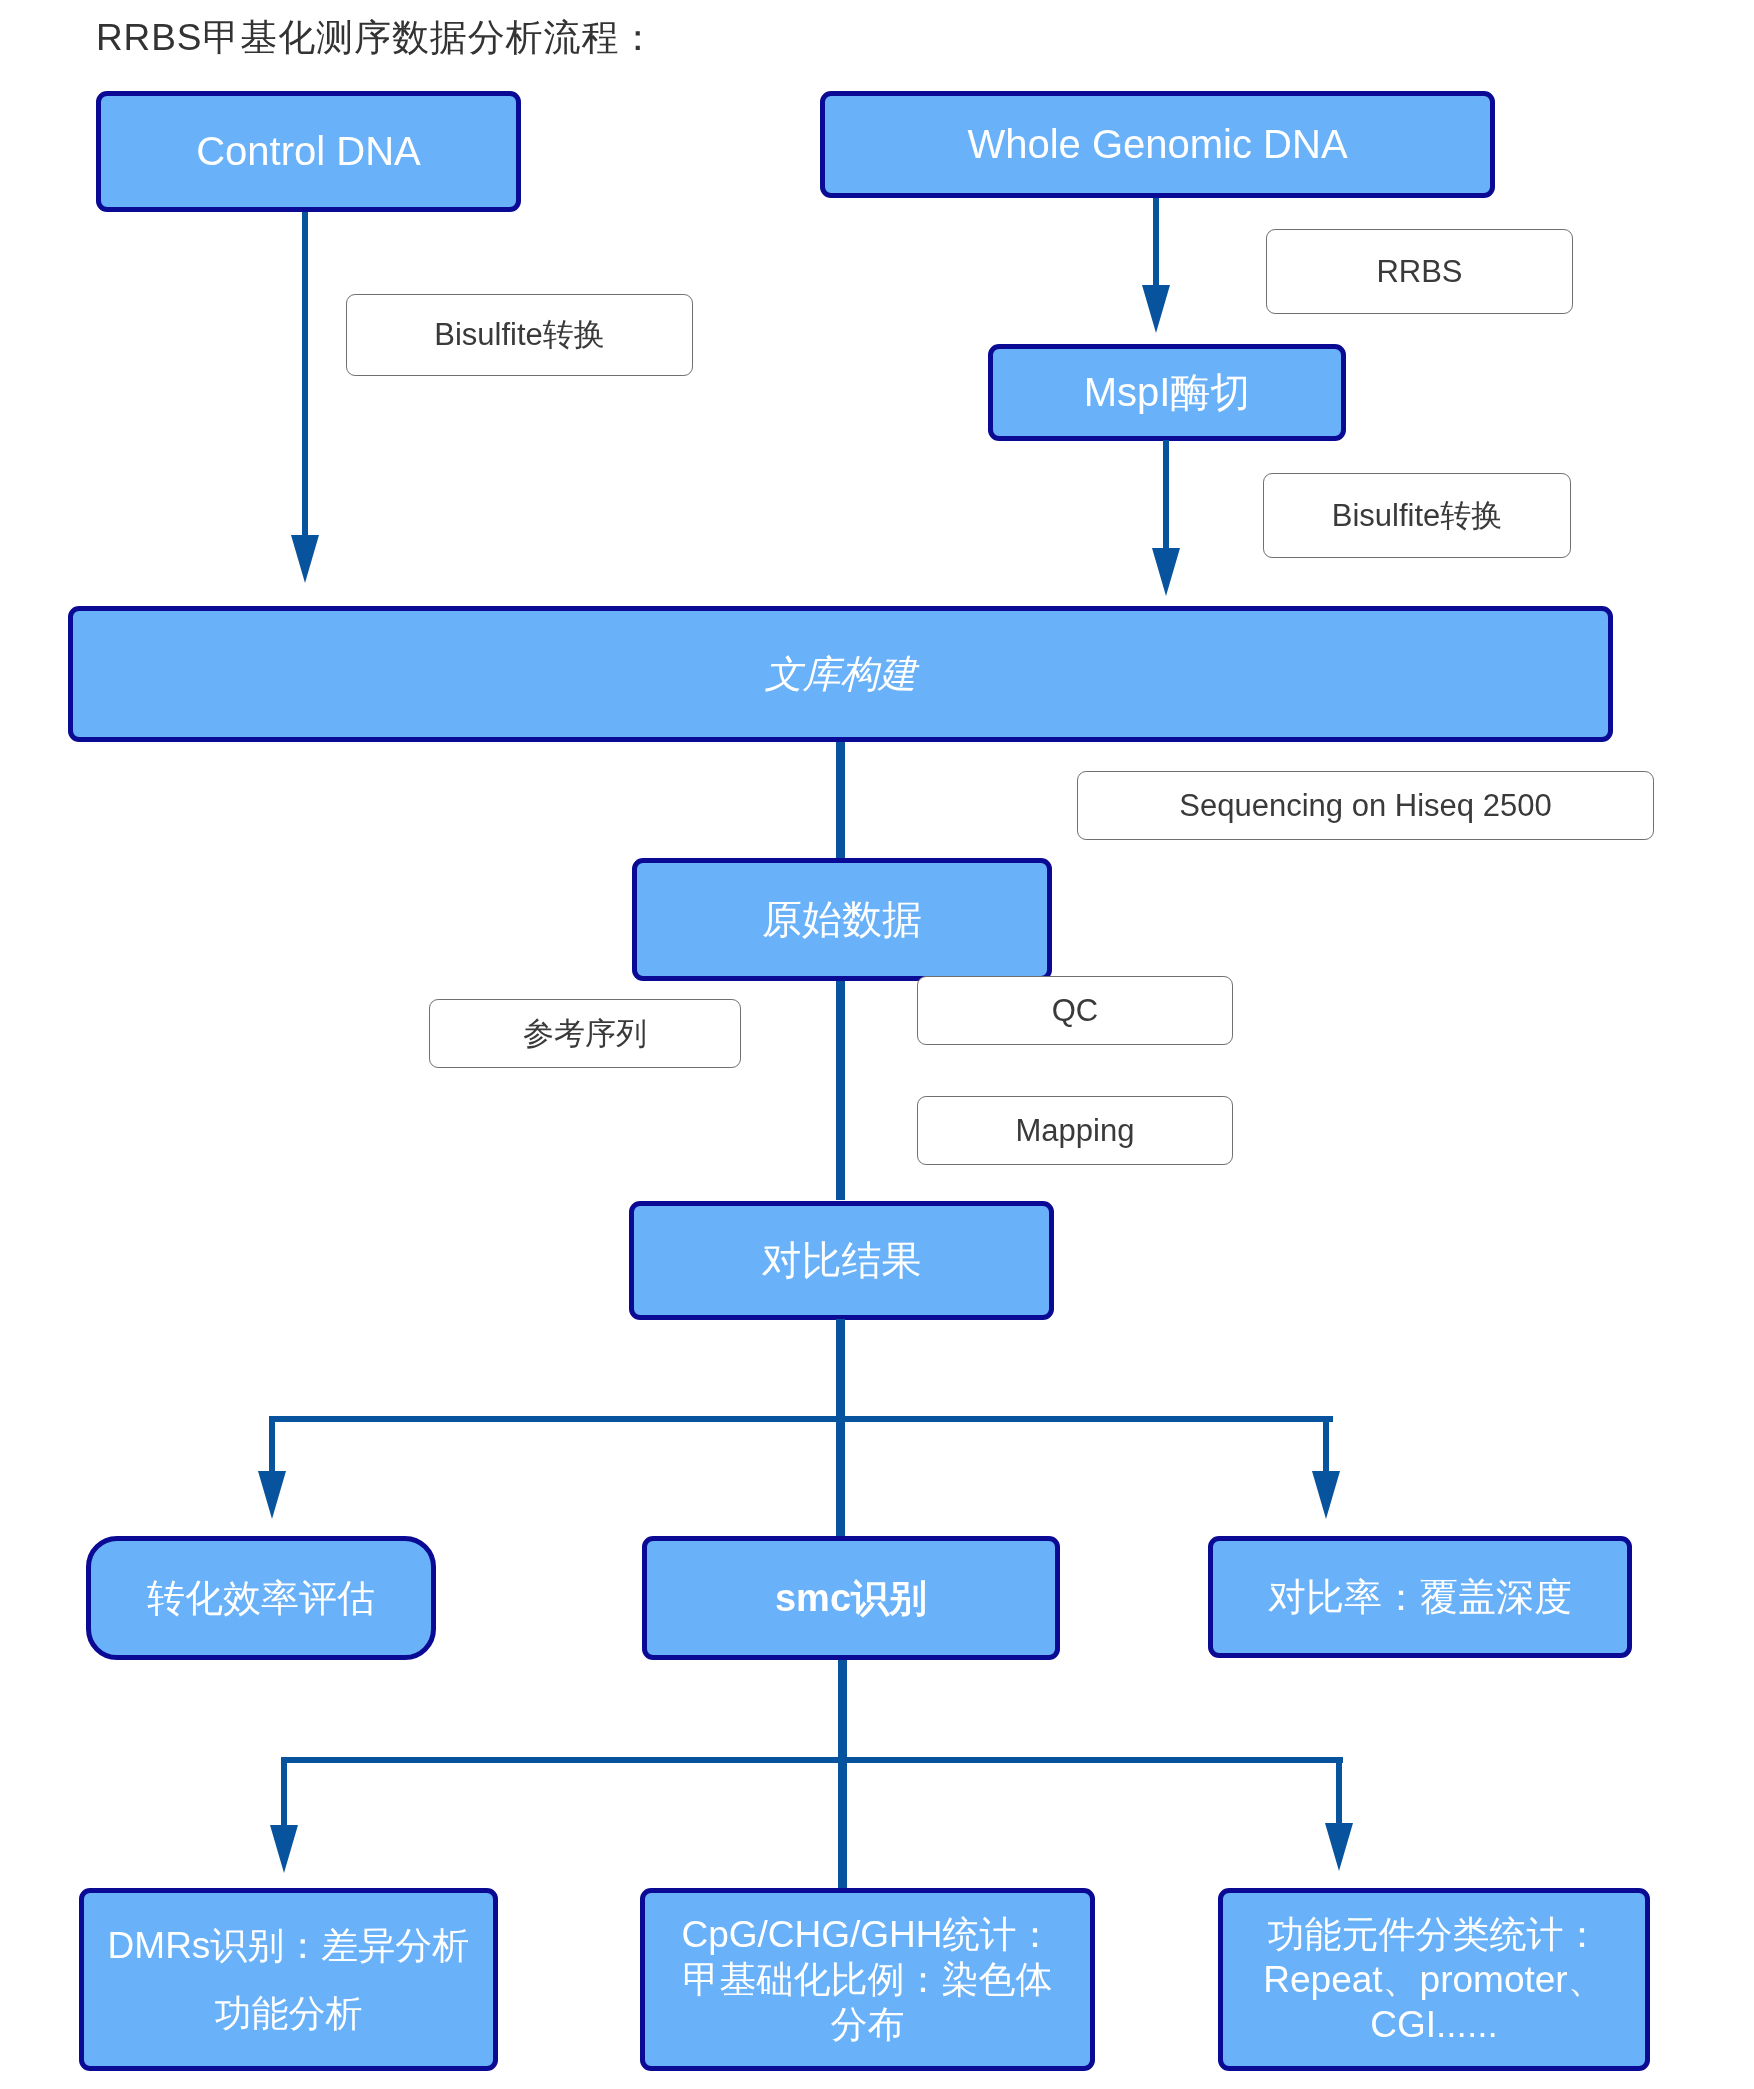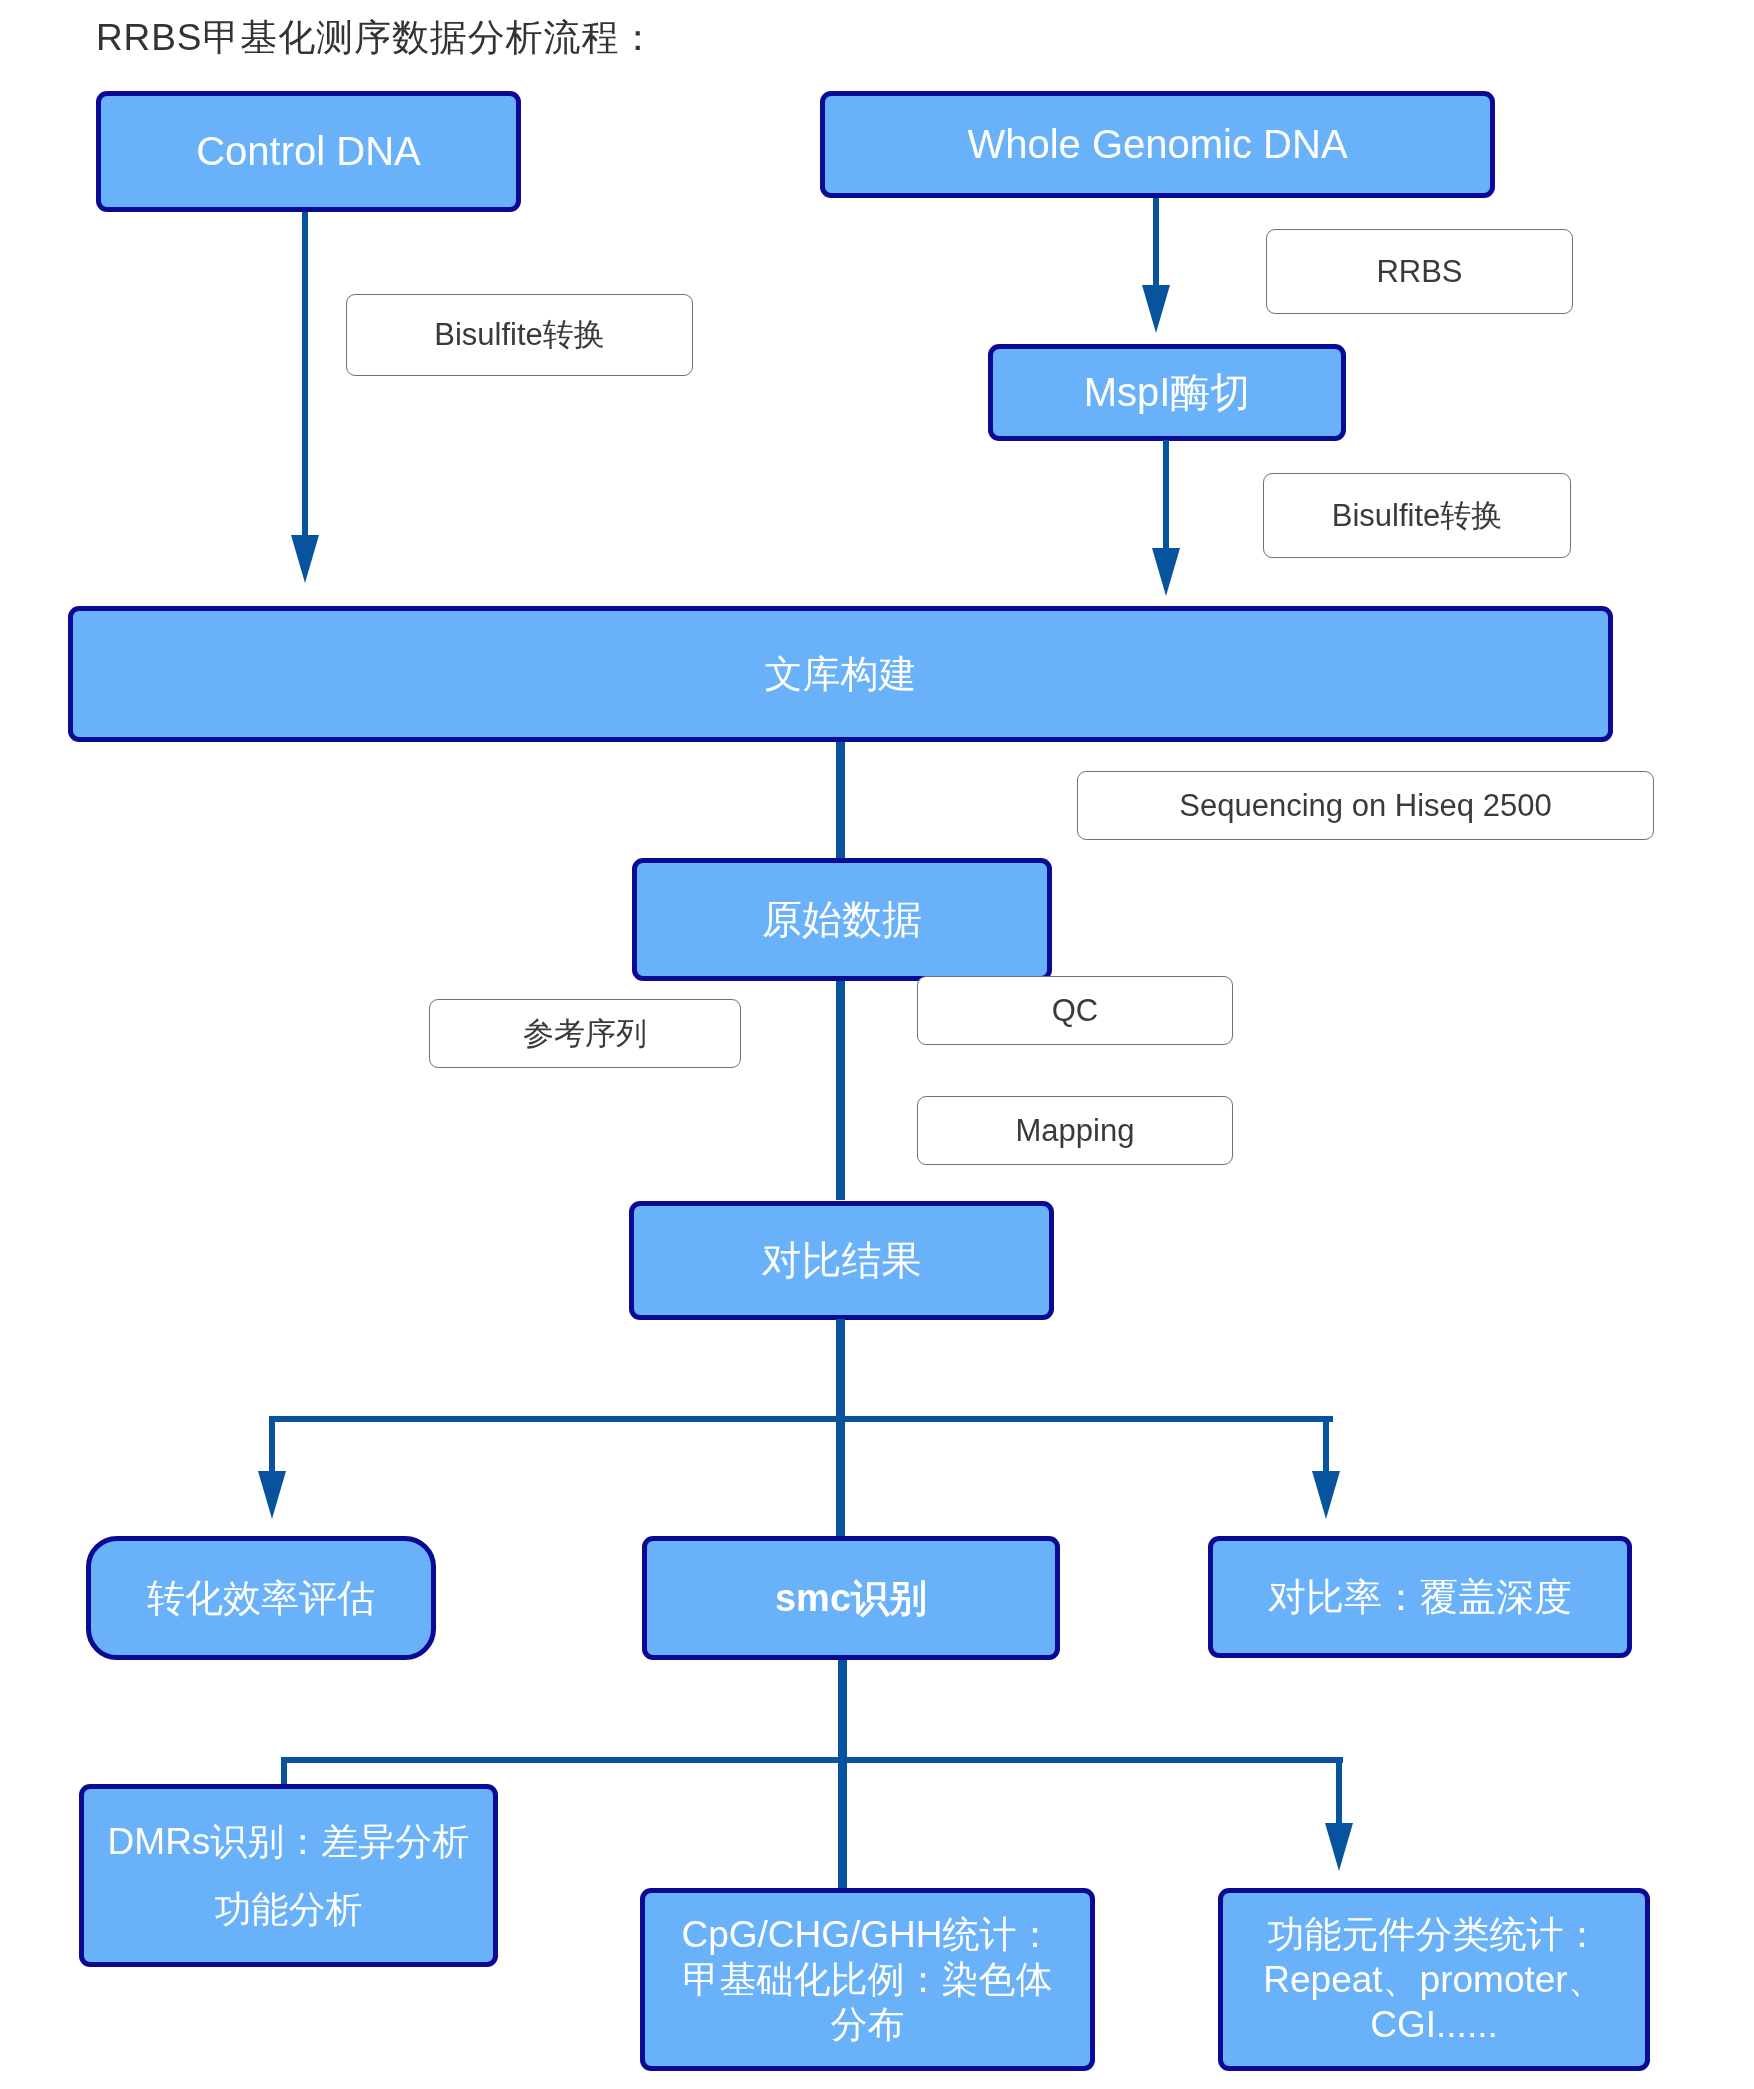--- a/index.html
+++ b/index.html
@@ -67,21 +67,21 @@
     <span class="ln">MspI酶切</span>
   </div>
 
   <div class="vline" style="left:1163px;top:440px;width:6.4px;height:108px;"></div>
   <div class="ah" style="left:1152px;top:548px;"></div>
 
   <div class="label fs34" style="left:1263px;top:473px;width:308px;height:85px;">
     <span>Bisulfite转换</span>
   </div>
 
-  <div class="node fs42" style="left:68px;top:606px;width:1545px;height:136px;">
+  <div class="node fs42" style="left:68px;top:606px;width:1545px;height:136px;font-style:italic;">
     <span class="ln">文库构建</span>
   </div>
 
   <div class="vline" style="left:836px;top:742px;width:9.1px;height:116px;"></div>
 
   <div class="label fs34" style="left:1077px;top:771px;width:577px;height:69px;">
     <span>Sequencing on Hiseq 2500</span>
   </div>
 
   <div class="node fs44" style="left:632px;top:858px;width:420px;height:123px;">
@@ -121,21 +121,21 @@
     <span class="ln">对比率：覆盖深度</span>
   </div>
 
   <div class="vline" style="left:838px;top:1660px;width:9.1px;height:228px;"></div>
   <div class="hline" style="left:281px;top:1757px;width:1062px;height:6.4px;"></div>
   <div class="vline" style="left:281px;top:1757px;width:6.4px;height:69px;"></div>
   <div class="ah" style="left:270px;top:1825px;"></div>
   <div class="vline" style="left:1336px;top:1757px;width:6.4px;height:68px;"></div>
   <div class="ah" style="left:1325px;top:1823px;"></div>
 
-  <div class="node fs40" style="left:79px;top:1784px;width:419px;height:183px;gap:22px;">
+  <div class="node fs40" style="left:79px;top:1888px;width:419px;height:183px;gap:22px;">
     <span class="ln">DMRs识别：差异分析</span>
     <span class="ln">功能分析</span>
   </div>
   <div class="node fs40" style="left:640px;top:1888px;width:455px;height:183px;">
     <span class="ln">CpG/CHG/GHH统计：</span>
     <span class="ln">甲基础化比例：染色体</span>
     <span class="ln">分布</span>
   </div>
   <div class="node fs40" style="left:1218px;top:1888px;width:432px;height:183px;justify-content:center;">
     <span class="ln">功能元件分类统计：</span>

